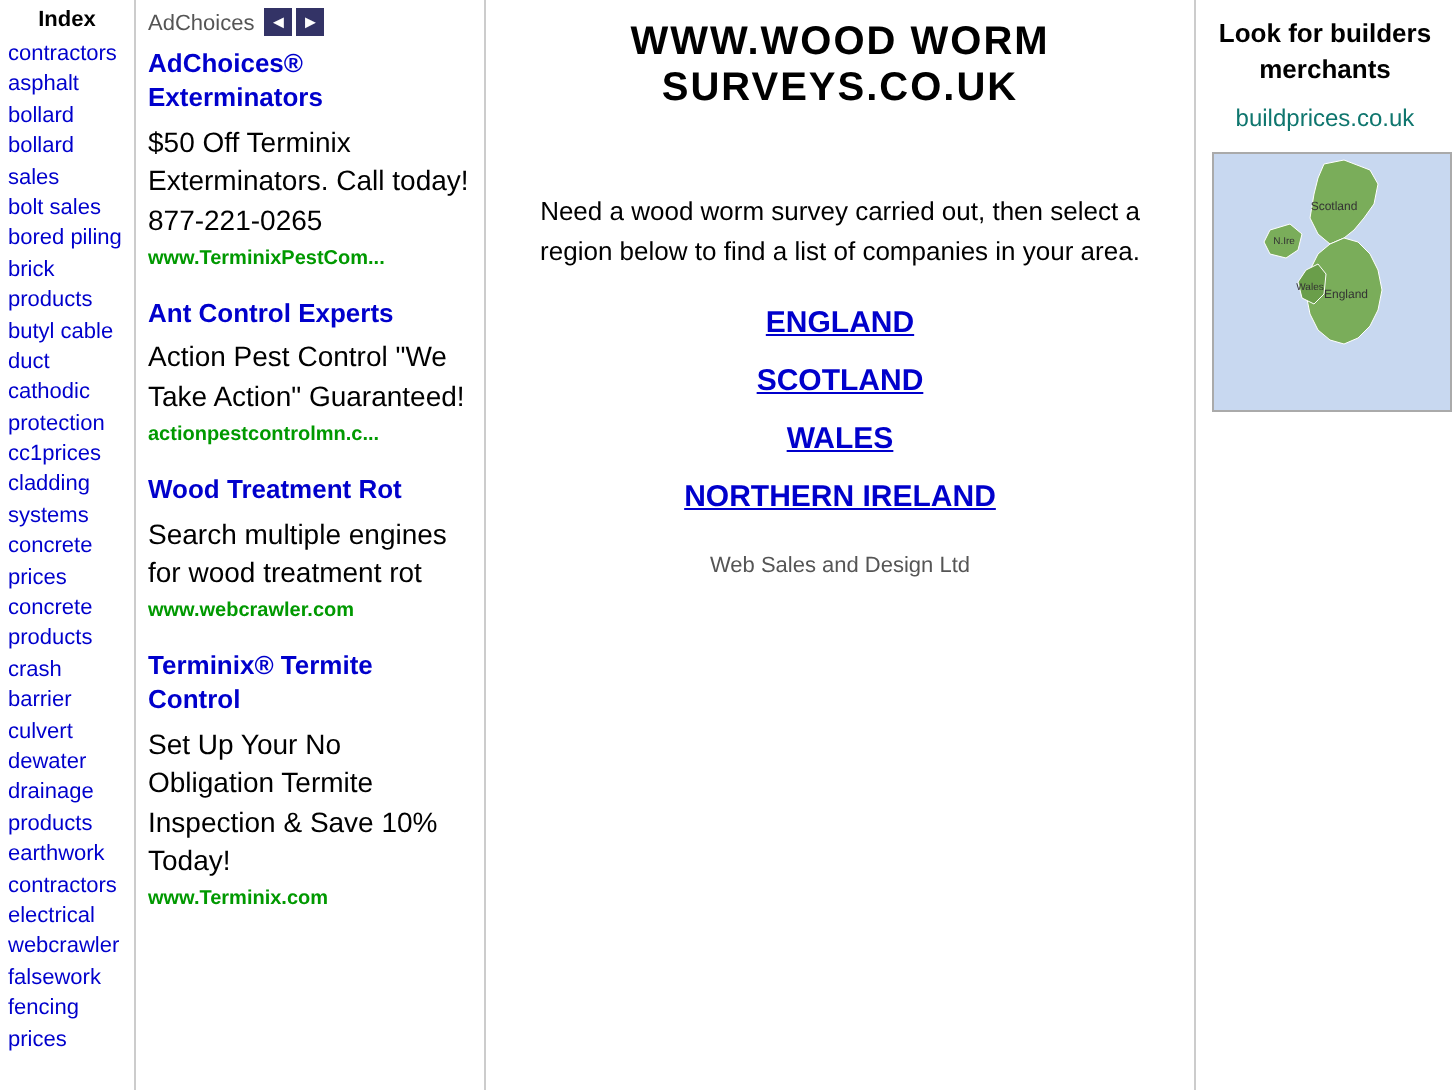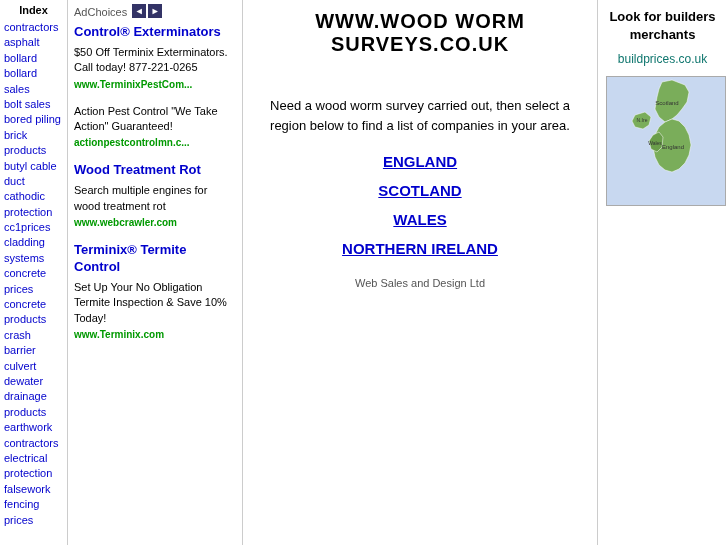--- a/index.html
+++ b/index.html
@@ -16,21 +16,21 @@
     .sidebar-link { display: block; font-size: 11px; color: #00c; line-height: 1.4; }
     
     
     .ad-column { width: 175px; padding: 4px 6px; flex-shrink: 0; border-right: 1px solid #ccc; }
     .ad-choices-bar { display: flex; align-items: flex-end; margin-bottom: 6px; font-size: 11px; color: #555; }
     .ad-choices-label { margin-right: 4px; }
     .ad-nav-btn { display: inline-block; width: 14px; height: 14px; background: #336; color: #fff; font-size: 9px; text-align: center; line-height: 14px; margin: 0 1px; cursor: pointer; }
     .ad-block { margin-bottom: 14px; }
     .ad-title { font-size: 13px; font-weight: bold; color: #00c; line-height: 1.3; margin-bottom: 4px; }
     .ad-title a { color: #00c; }
-    .ad-body { font-size: 11px; line-height: 1.4; margin-bottom: 3px; }
+    .ad-body { font-size: 14px; line-height: 1.4; margin-bottom: 3px; }
     .ad-url { font-size: 10px; color: #090; font-weight: bold; }
     .ad-url a { color: #090; }
     
     
     .main-content { flex: 1; padding: 10px 15px; text-align: center; }
     .main-title { font-size: 20px; font-weight: bold; margin-bottom: 12px; letter-spacing: 1px; }
     .main-desc { font-size: 13px; line-height: 1.5; margin-bottom: 18px; max-width: 320px; margin-left: auto; margin-right: auto; margin-top: 40px; }
     .region-link { display: block; font-size: 15px; font-weight: bold; color: #00c; text-decoration: underline; margin-bottom: 12px; }
     .footer-text { font-size: 11px; color: #555; margin-top: 20px; }
     
@@ -61,39 +61,40 @@
         <a class="sidebar-link" href="#">cathodic protection</a>
         <a class="sidebar-link" href="#">cc1prices</a>
         <a class="sidebar-link" href="#">cladding systems</a>
         <a class="sidebar-link" href="#">concrete prices</a>
         <a class="sidebar-link" href="#">concrete products</a>
         <a class="sidebar-link" href="#">crash barrier</a>
         <a class="sidebar-link" href="#">culvert</a>
         <a class="sidebar-link" href="#">dewater</a>
         <a class="sidebar-link" href="#">drainage products</a>
         <a class="sidebar-link" href="#">earthwork contractors</a>
-        <a class="sidebar-link" href="#">electrical protection</a>
+        <a class="sidebar-link" href="#">electrical webcrawler</a>
         <a class="sidebar-link" href="#">falsework</a>
         <a class="sidebar-link" href="#">fencing prices</a>
       </div>
   </div>
 
   <div class="ad-column">
     <div class="ad-choices-bar">
       <span class="ad-choices-label">AdChoices</span>
       <span class="ad-nav-btn">◄</span>
       <span class="ad-nav-btn" style="background:#336;">►</span>
     </div>
     <div id="ad-blocks">
         <div class="ad-block">
-          <div class="ad-title"><a href="#">Control® Exterminators</a></div>
+          <div class="ad-title"><a href="#">AdChoices® Exterminators</a></div>
           <div class="ad-body">$50 Off Terminix Exterminators. Call today! 877-221-0265</div>
           <div class="ad-url"><a href="#">www.TerminixPestCom...</a></div>
         </div>
         <div class="ad-block">
+          <div class="ad-title"><a href="#">Ant Control Experts</a></div>
           <div class="ad-body">Action Pest Control "We Take Action" Guaranteed!</div>
           <div class="ad-url"><a href="#">actionpestcontrolmn.c...</a></div>
         </div>
         <div class="ad-block">
           <div class="ad-title"><a href="#">Wood Treatment Rot</a></div>
           <div class="ad-body">Search multiple engines for wood treatment rot</div>
           <div class="ad-url"><a href="#">www.webcrawler.com</a></div>
         </div>
         <div class="ad-block">
           <div class="ad-title"><a href="#">Terminix® Termite Control</a></div>

